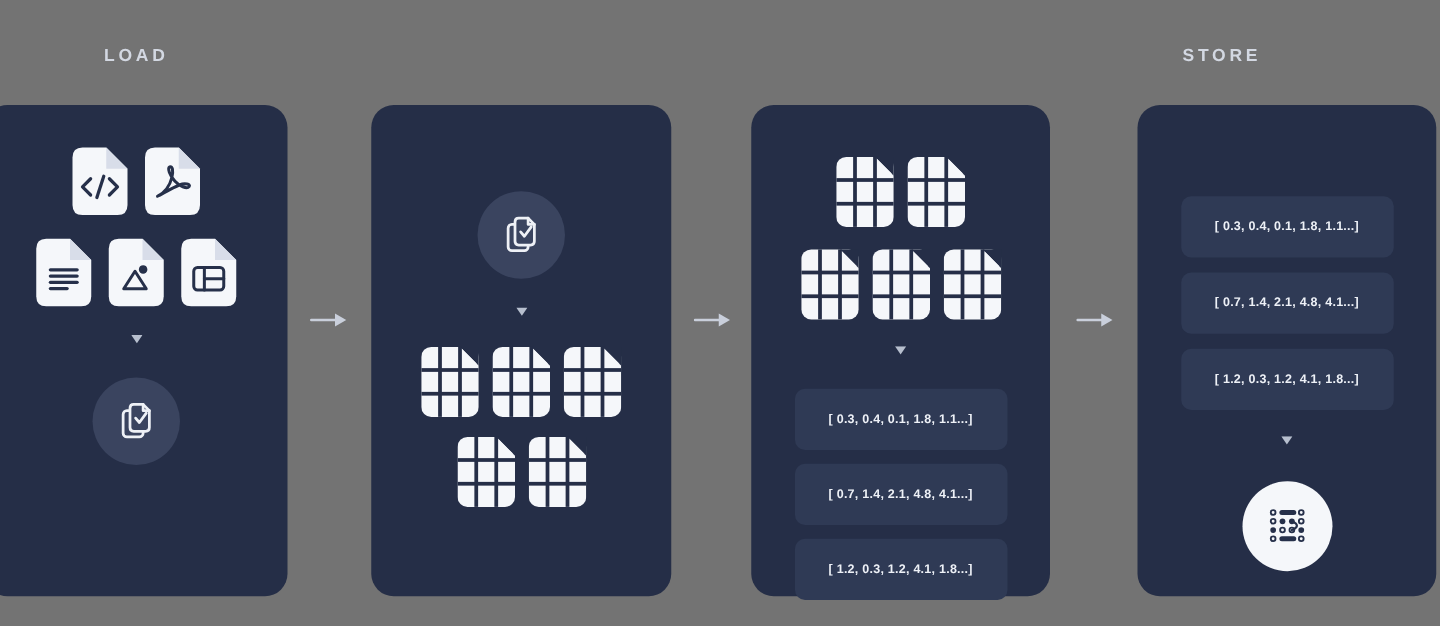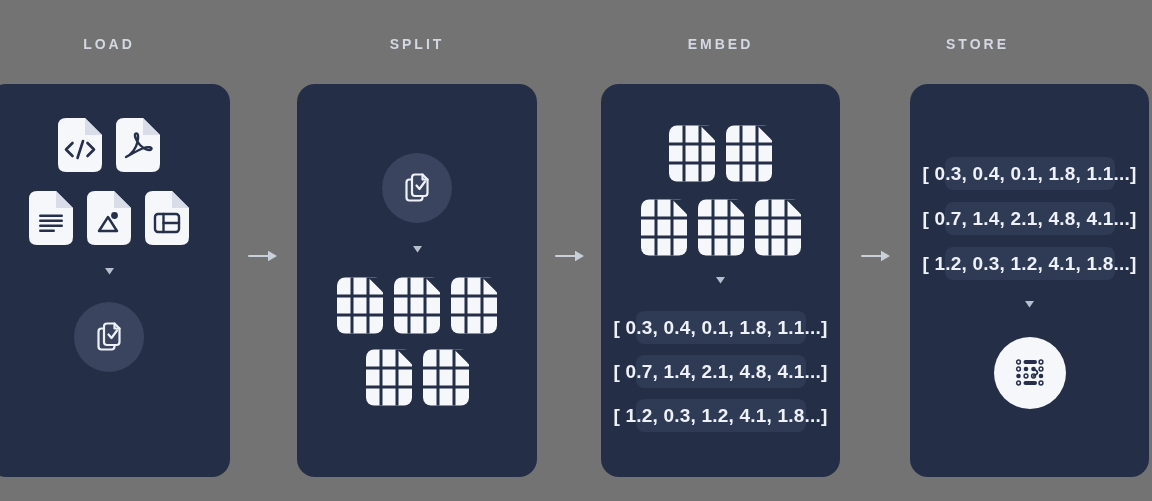--- a/index.html
+++ b/index.html
@@ -8,23 +8,23 @@
   .hdr{position:absolute;top:34px;height:20px;display:flex;align-items:center;justify-content:center;
        color:#d3d8e2;font-size:14px;font-weight:700;letter-spacing:3px;}
   .panel{position:absolute;top:84px;height:393px;background:#252e47;border-radius:18px;
          display:flex;flex-direction:column;align-items:center;box-sizing:border-box;}
   .row{display:flex;}
   .tri{width:9px;height:7px;flex:0 0 auto;}
   .circle-dark{width:70px;height:70px;border-radius:50%;background:#3a445f;
                display:flex;align-items:center;justify-content:center;flex:0 0 auto;}
   .circle-white{width:72px;height:72px;border-radius:50%;background:#f5f7fa;
                 display:flex;align-items:center;justify-content:center;flex:0 0 auto;}
-  .chip{width:170px;height:33px;background:#2f3a55;border-radius:8px;flex:0 0 auto;
+  .chip{width:170px;height:49px;background:#2f3a55;border-radius:8px;flex:0 0 auto;
         display:flex;align-items:center;justify-content:center;
-        color:#eef1f7;font-size:19px;font-weight:700;letter-spacing:.2px;white-space:nowrap;}
+        color:#eef1f7;font-size:10px;font-weight:700;letter-spacing:.2px;white-space:nowrap;}
   .arrow{position:absolute;top:249px;width:30px;height:14px;}
   svg{display:block;}
   .defs{position:absolute;width:0;height:0;overflow:hidden;}
 </style>
 </head>
 <body>
 
 <div class="stage">
 
   <svg class="defs" aria-hidden="true">
@@ -52,22 +52,20 @@
         <path d="M1 7 H21" stroke="#c9cfdb" stroke-width="2" stroke-linecap="round"></path>
         <path d="M20 1.8 L29 7 L20 12.2 Z" fill="#c9cfdb"></path>
       </g>
       <g id="def-tri">
         <path d="M0 0 H9 L4.5 6.5 Z" fill="#b7bfce"></path>
       </g>
     </defs>
   </svg>
 
   <div class="hdr" style="left:-12px;width:242px;">LOAD</div>
-  <div class="hdr" style="left:297px;width:240px;">SPLIT</div>
-  <div class="hdr" style="left:601px;width:239px;">EMBED</div>
   <div class="hdr" style="left:858px;width:239px;">STORE</div>
 
   <svg class="arrow" style="left:248px;" viewBox="0 0 30 14">
       <use href="#def-arrow"></use>
     </svg>
   <svg class="arrow" style="left:555px;" viewBox="0 0 30 14">
       <use href="#def-arrow"></use>
     </svg>
   <svg class="arrow" style="left:861px;" viewBox="0 0 30 14">
       <use href="#def-arrow"></use>

